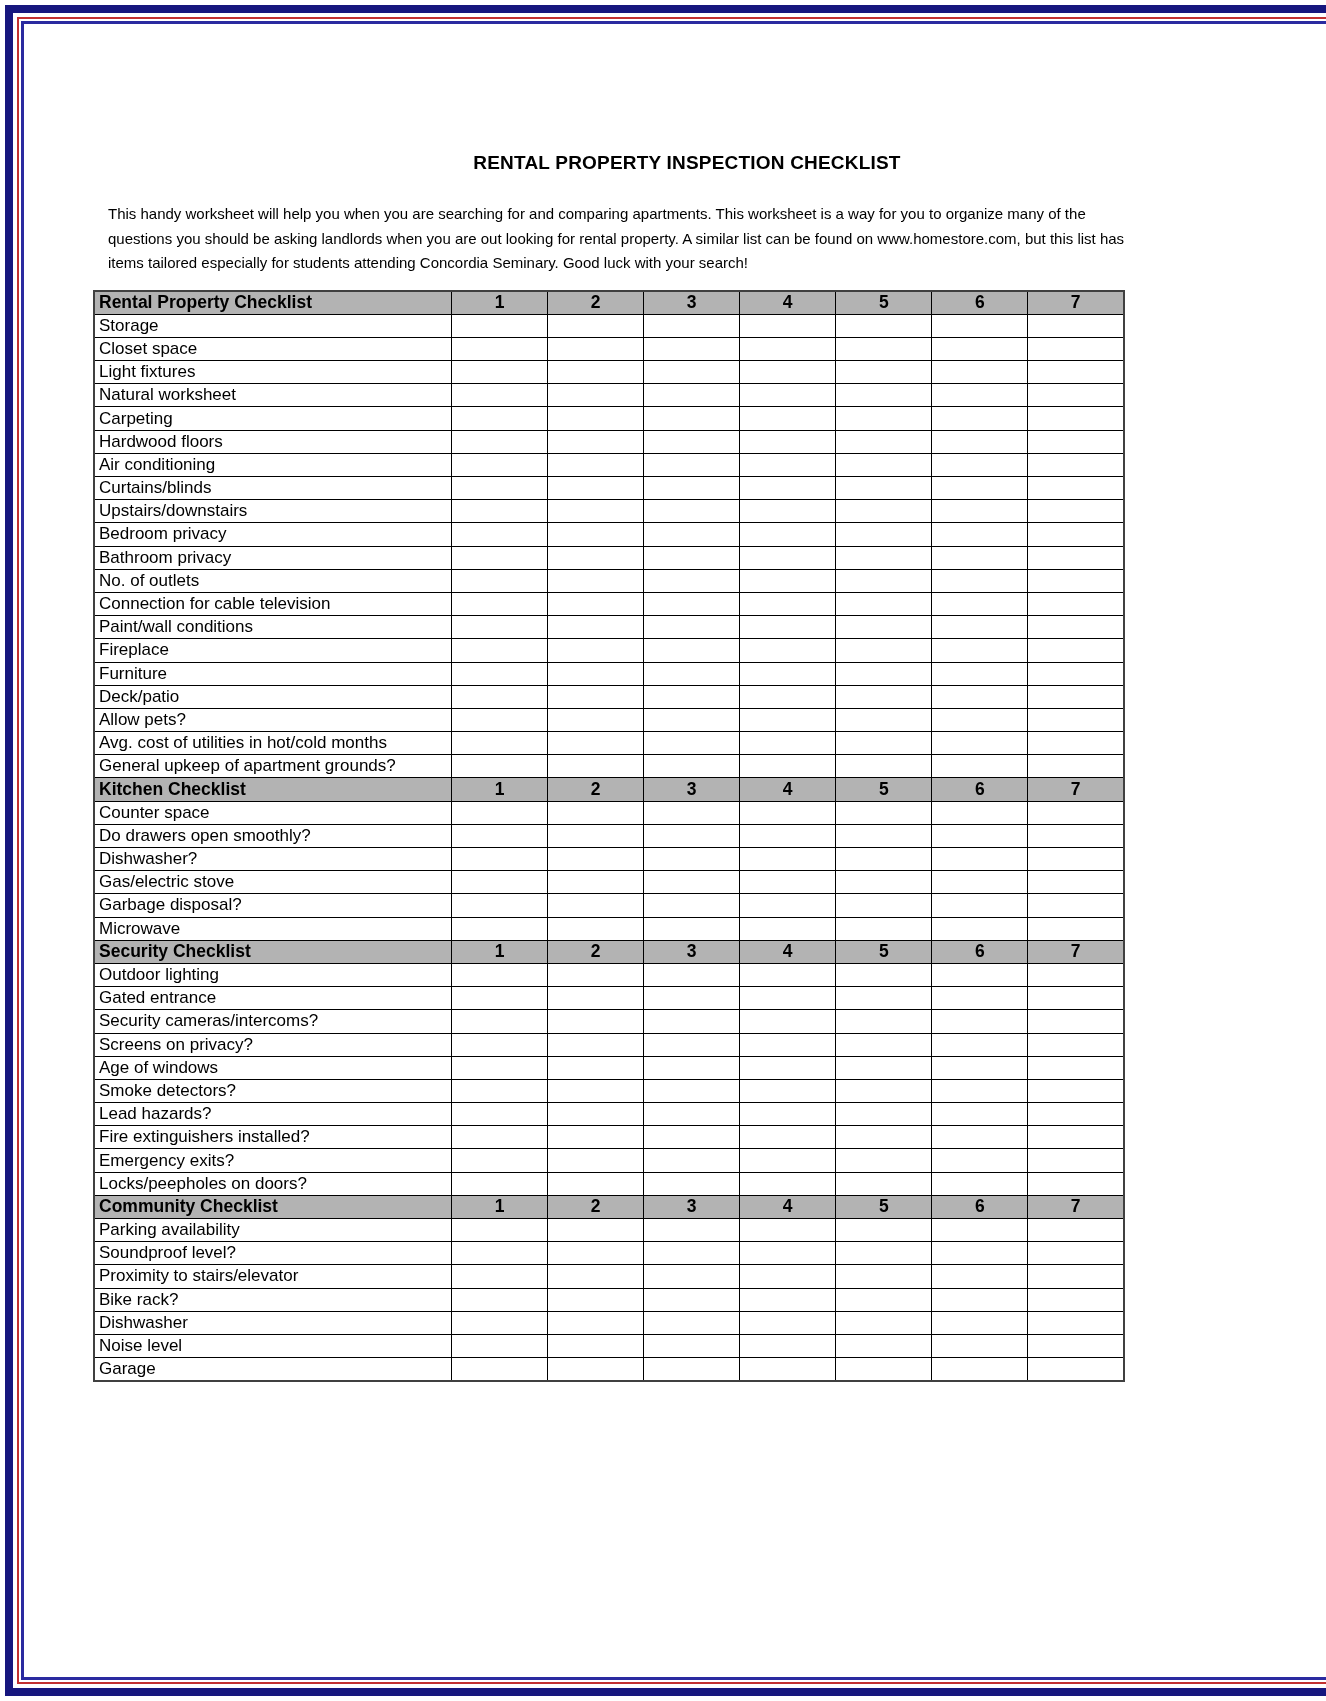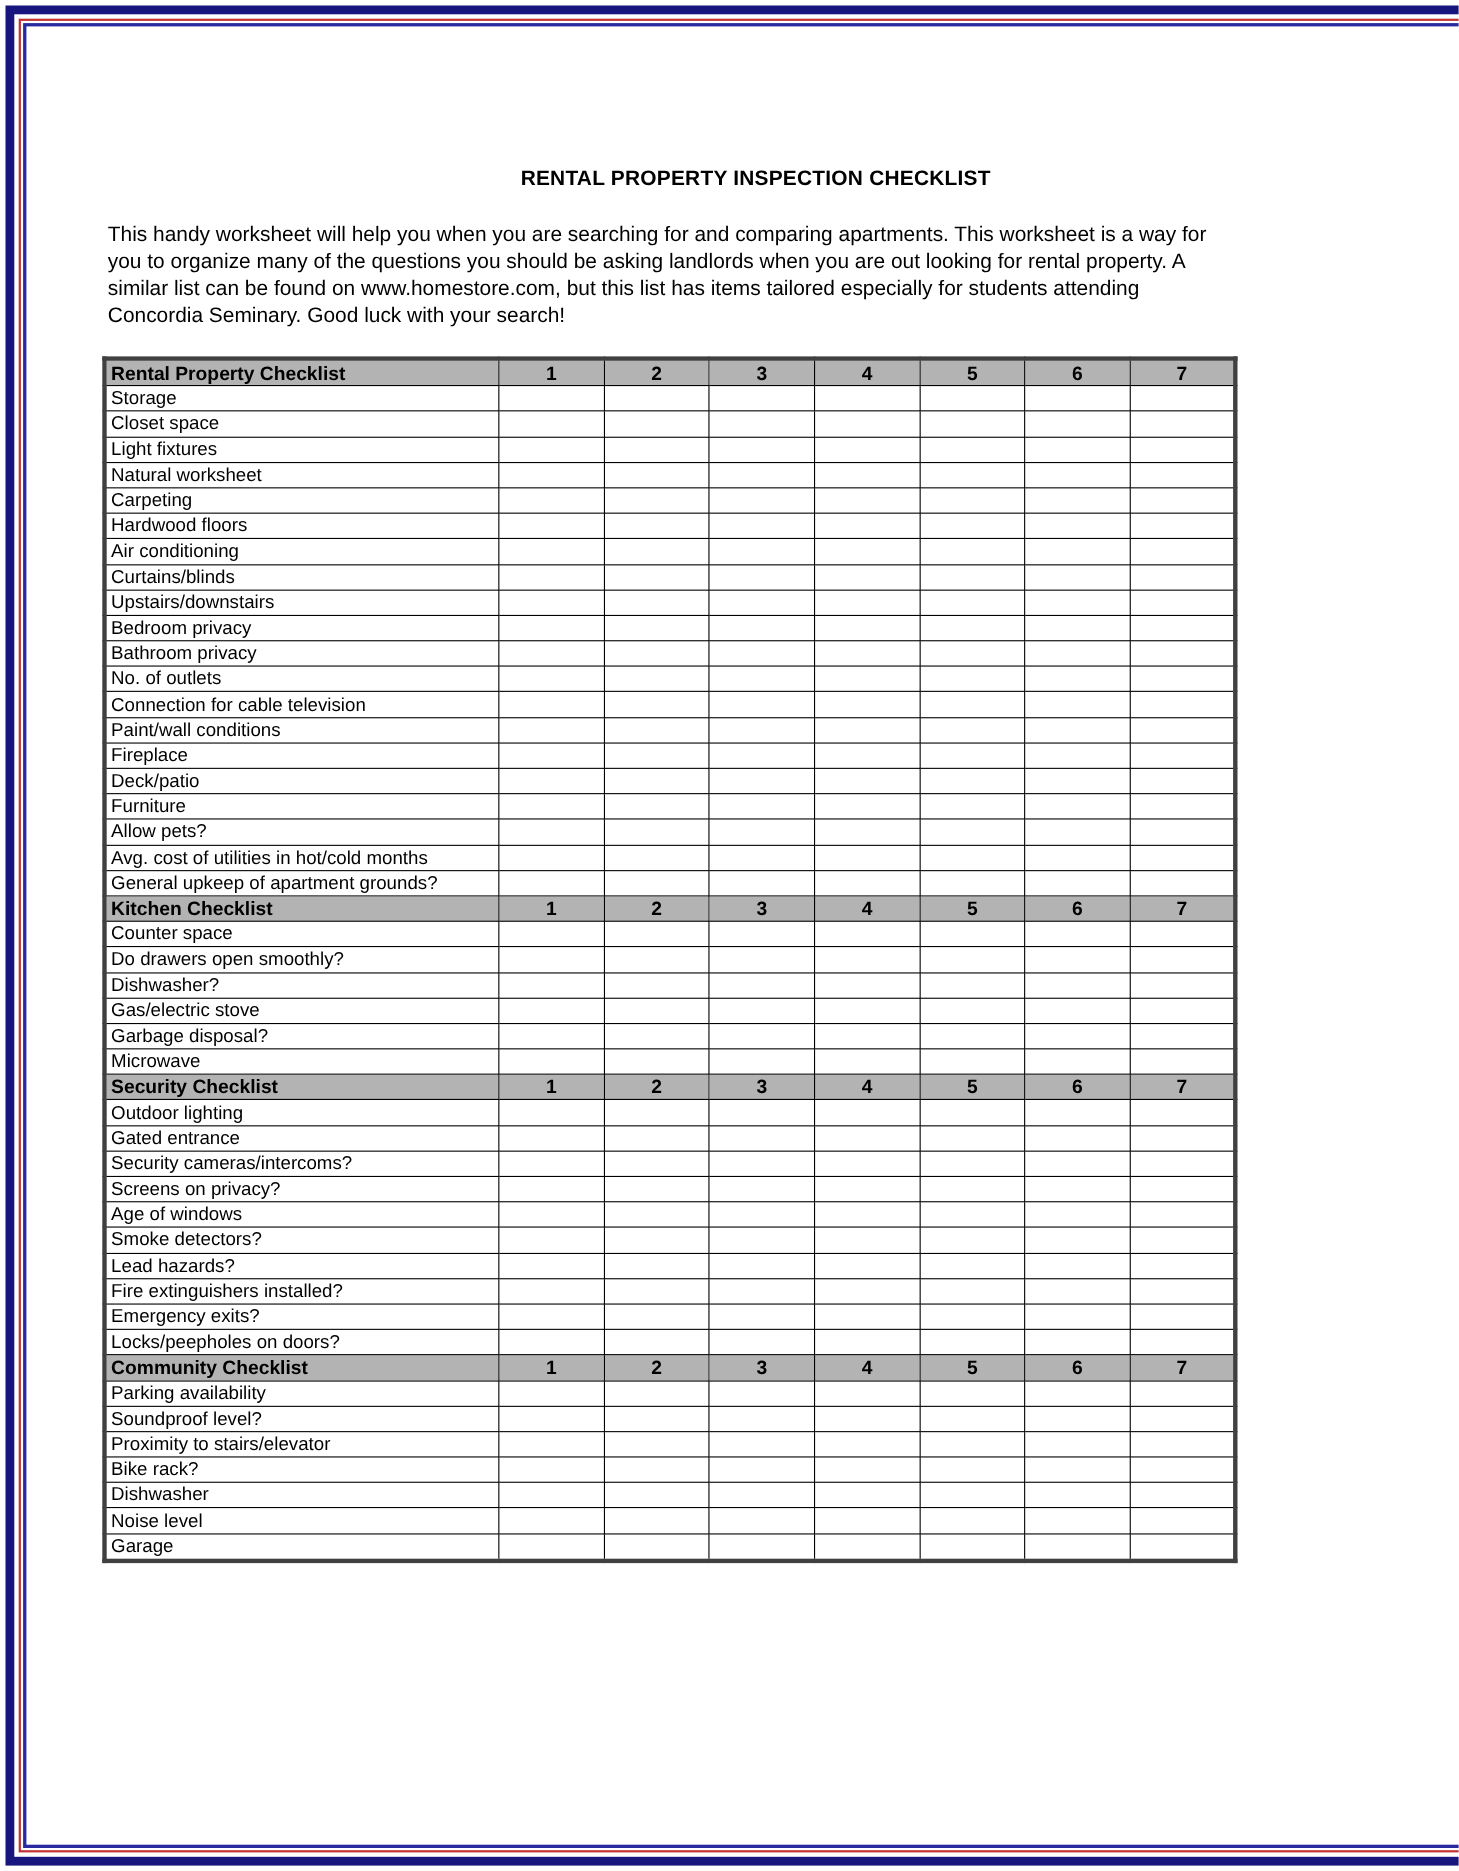--- a/index.html
+++ b/index.html
@@ -44,31 +44,31 @@
   }
   .title {
     margin: 0;
     padding-top: 152px;
     text-align: center;
     font-size: 19px;
     font-weight: bold;
     letter-spacing: 0.2px;
   }
   .intro {
-    margin: 28px 0 0 5px;
+    margin: 28px 0 0 15px;
     width: 1022px;
-    font-size: 19px;
+    font-size: 15px;
     line-height: 24.5px;
   }
   table.checklist {
-    margin-top: 24px;
+    margin-top: 14px;
     width: 1032px;
     border-collapse: collapse;
     table-layout: fixed;
-    border: 4px solid #404040;
+    border: 2px solid #404040;
   }
   table.checklist td {
     border: 1px solid #000;
     height: 22.2px;
     font-size: 17px;
     padding: 0 4px;
     overflow: hidden;
     white-space: nowrap;
   }
   td.label-cell {
@@ -253,31 +253,31 @@
             <td class="label-cell">Fireplace</td>
             <td class="num-cell">&nbsp;</td>
             <td class="num-cell">&nbsp;</td>
             <td class="num-cell">&nbsp;</td>
             <td class="num-cell">&nbsp;</td>
             <td class="num-cell">&nbsp;</td>
             <td class="num-cell">&nbsp;</td>
             <td class="num-cell">&nbsp;</td>
           </tr>
           <tr>
+            <td class="label-cell">Furniture</td>
+            <td class="num-cell">&nbsp;</td>
+            <td class="num-cell">&nbsp;</td>
+            <td class="num-cell">&nbsp;</td>
+            <td class="num-cell">&nbsp;</td>
+            <td class="num-cell">&nbsp;</td>
+            <td class="num-cell">&nbsp;</td>
+            <td class="num-cell">&nbsp;</td>
+          </tr>
+          <tr>
             <td class="label-cell">Deck/patio</td>
-            <td class="num-cell">&nbsp;</td>
-            <td class="num-cell">&nbsp;</td>
-            <td class="num-cell">&nbsp;</td>
-            <td class="num-cell">&nbsp;</td>
-            <td class="num-cell">&nbsp;</td>
-            <td class="num-cell">&nbsp;</td>
-            <td class="num-cell">&nbsp;</td>
-          </tr>
-          <tr>
-            <td class="label-cell">Furniture</td>
             <td class="num-cell">&nbsp;</td>
             <td class="num-cell">&nbsp;</td>
             <td class="num-cell">&nbsp;</td>
             <td class="num-cell">&nbsp;</td>
             <td class="num-cell">&nbsp;</td>
             <td class="num-cell">&nbsp;</td>
             <td class="num-cell">&nbsp;</td>
           </tr>
           <tr>
             <td class="label-cell">Allow pets?</td>

